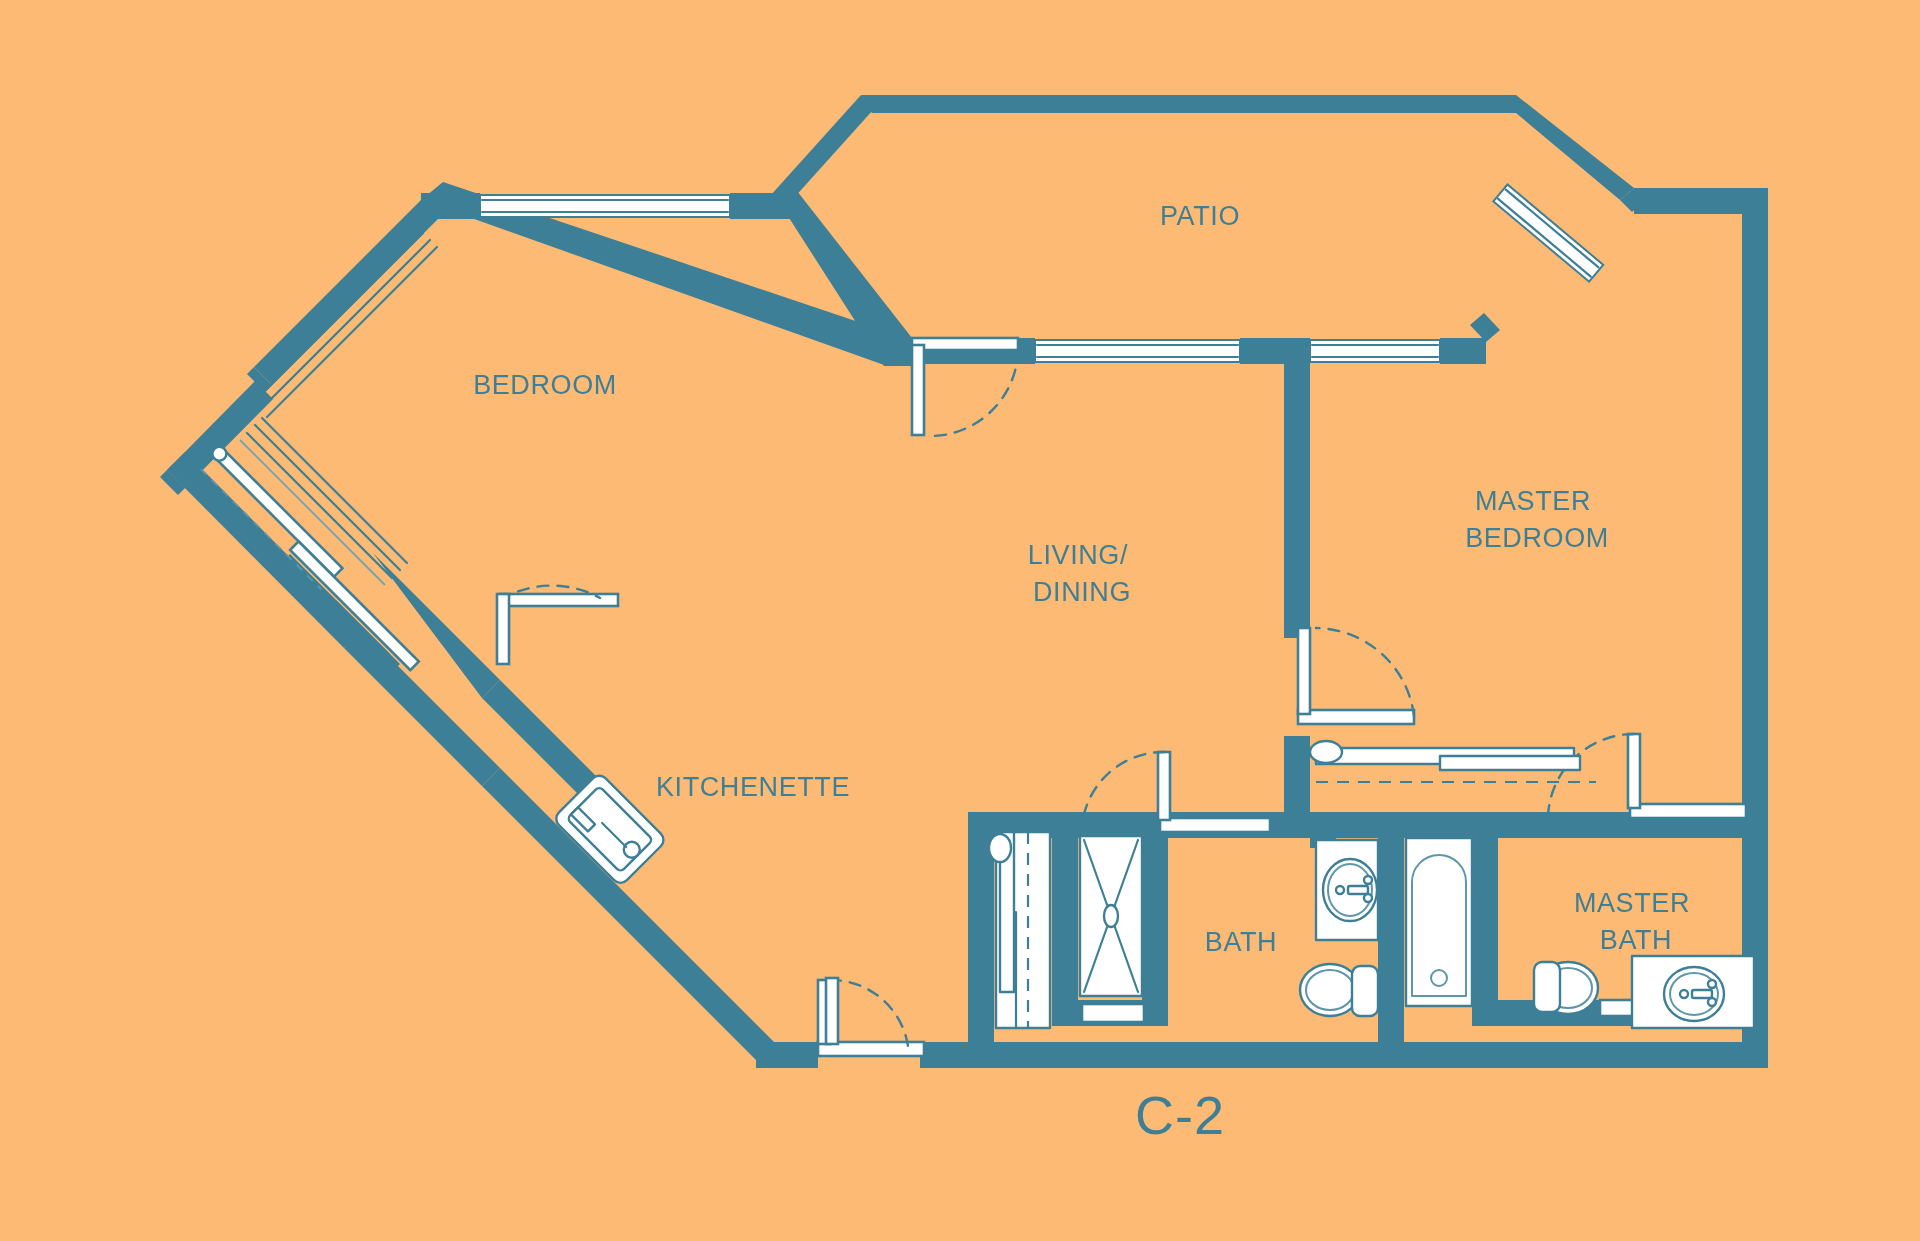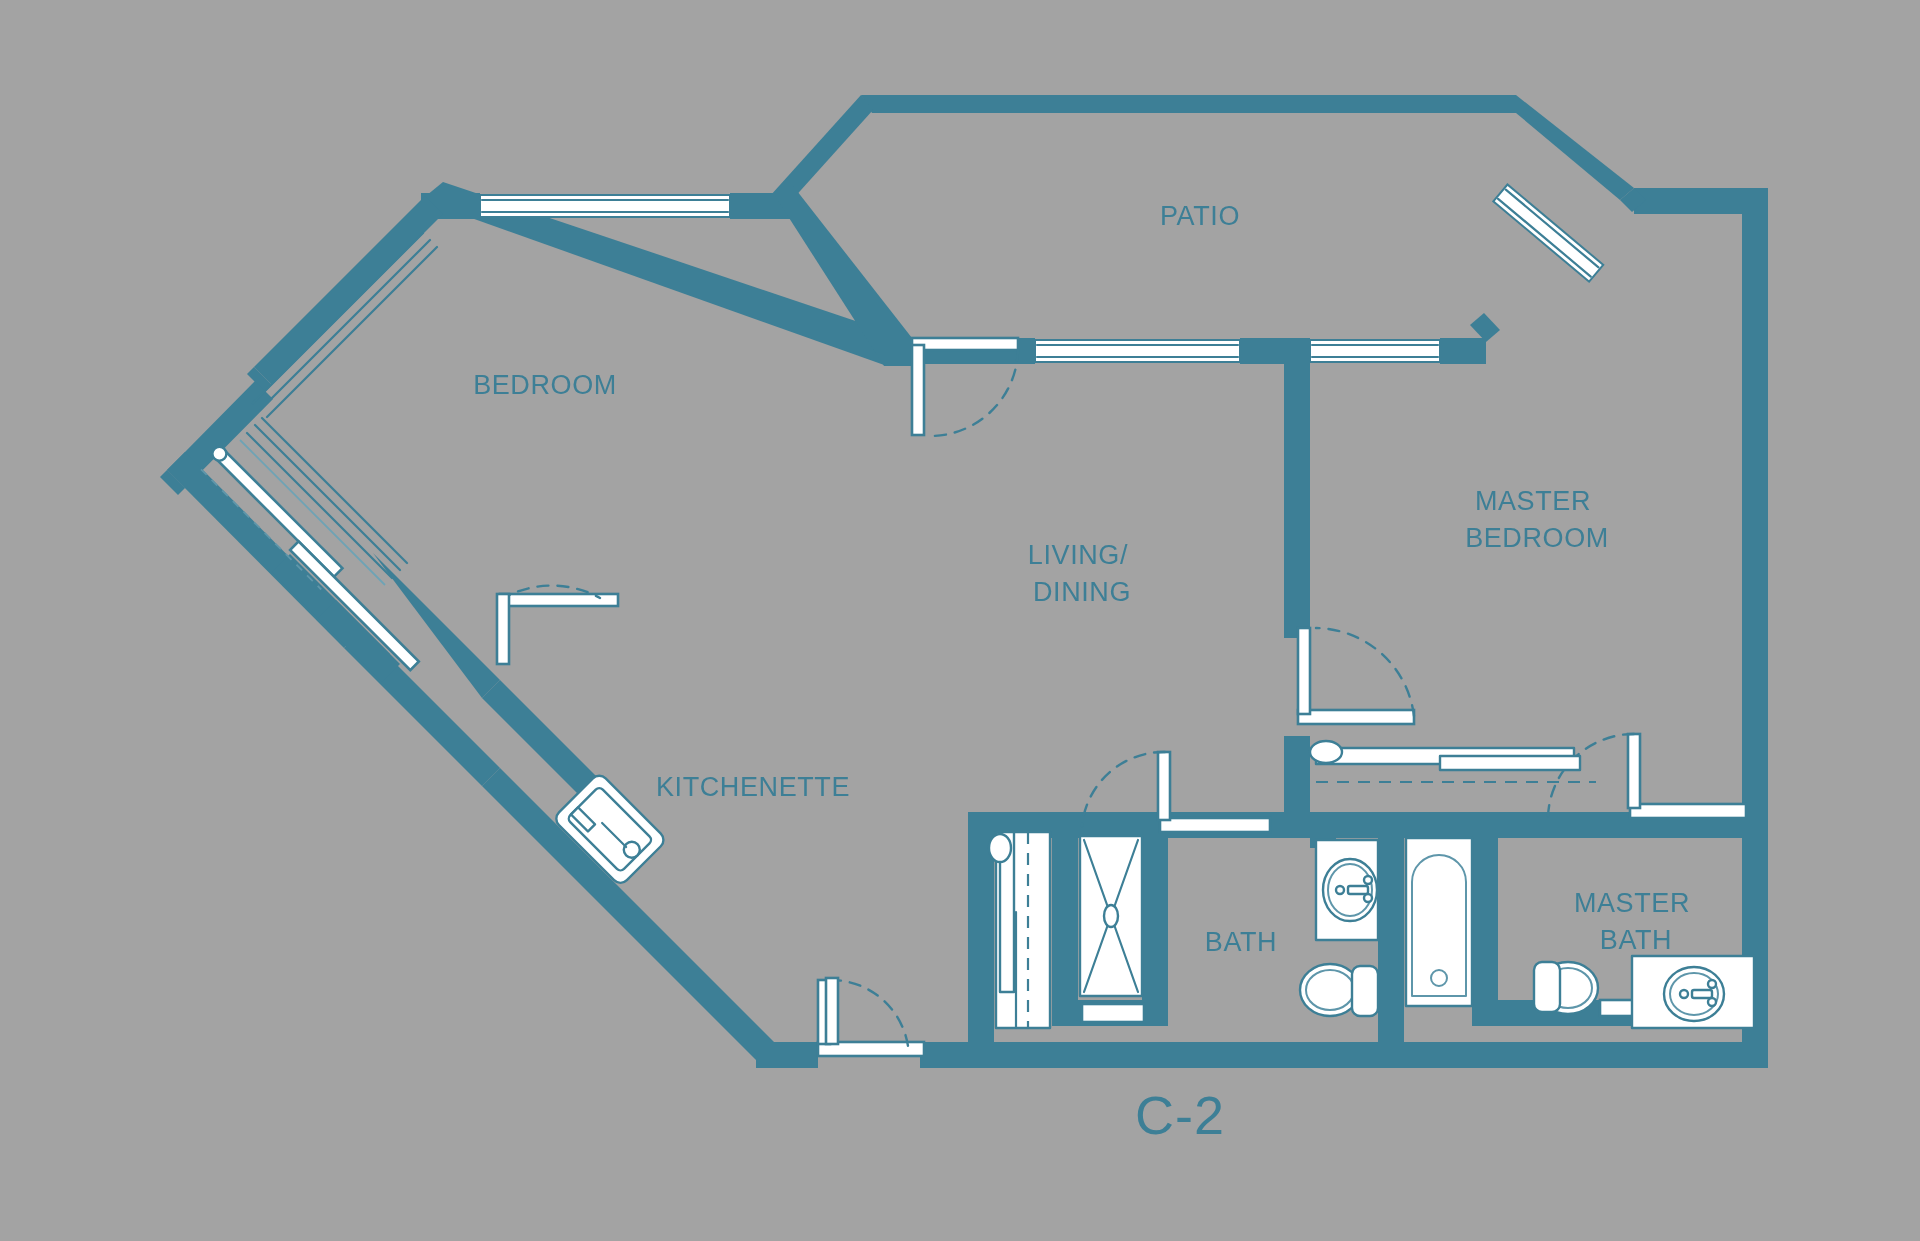--- a/index.html
+++ b/index.html
@@ -8,21 +8,21 @@
     background: #ffffff;
     width: 1920px;
     height: 1241px;
     overflow: hidden;
     font-family: "Liberation Sans", sans-serif;
   }
   #plan-root {
     position: relative;
     width: 1920px;
     height: 1241px;
-    background: #a3a3a3;
+    background: #fdba74;
   }
   svg#floorplan {
     display: block;
     width: 1920px;
     height: 1241px;
   }
   .wall {
     fill: #3d7f96;
   }
   .thinline {

